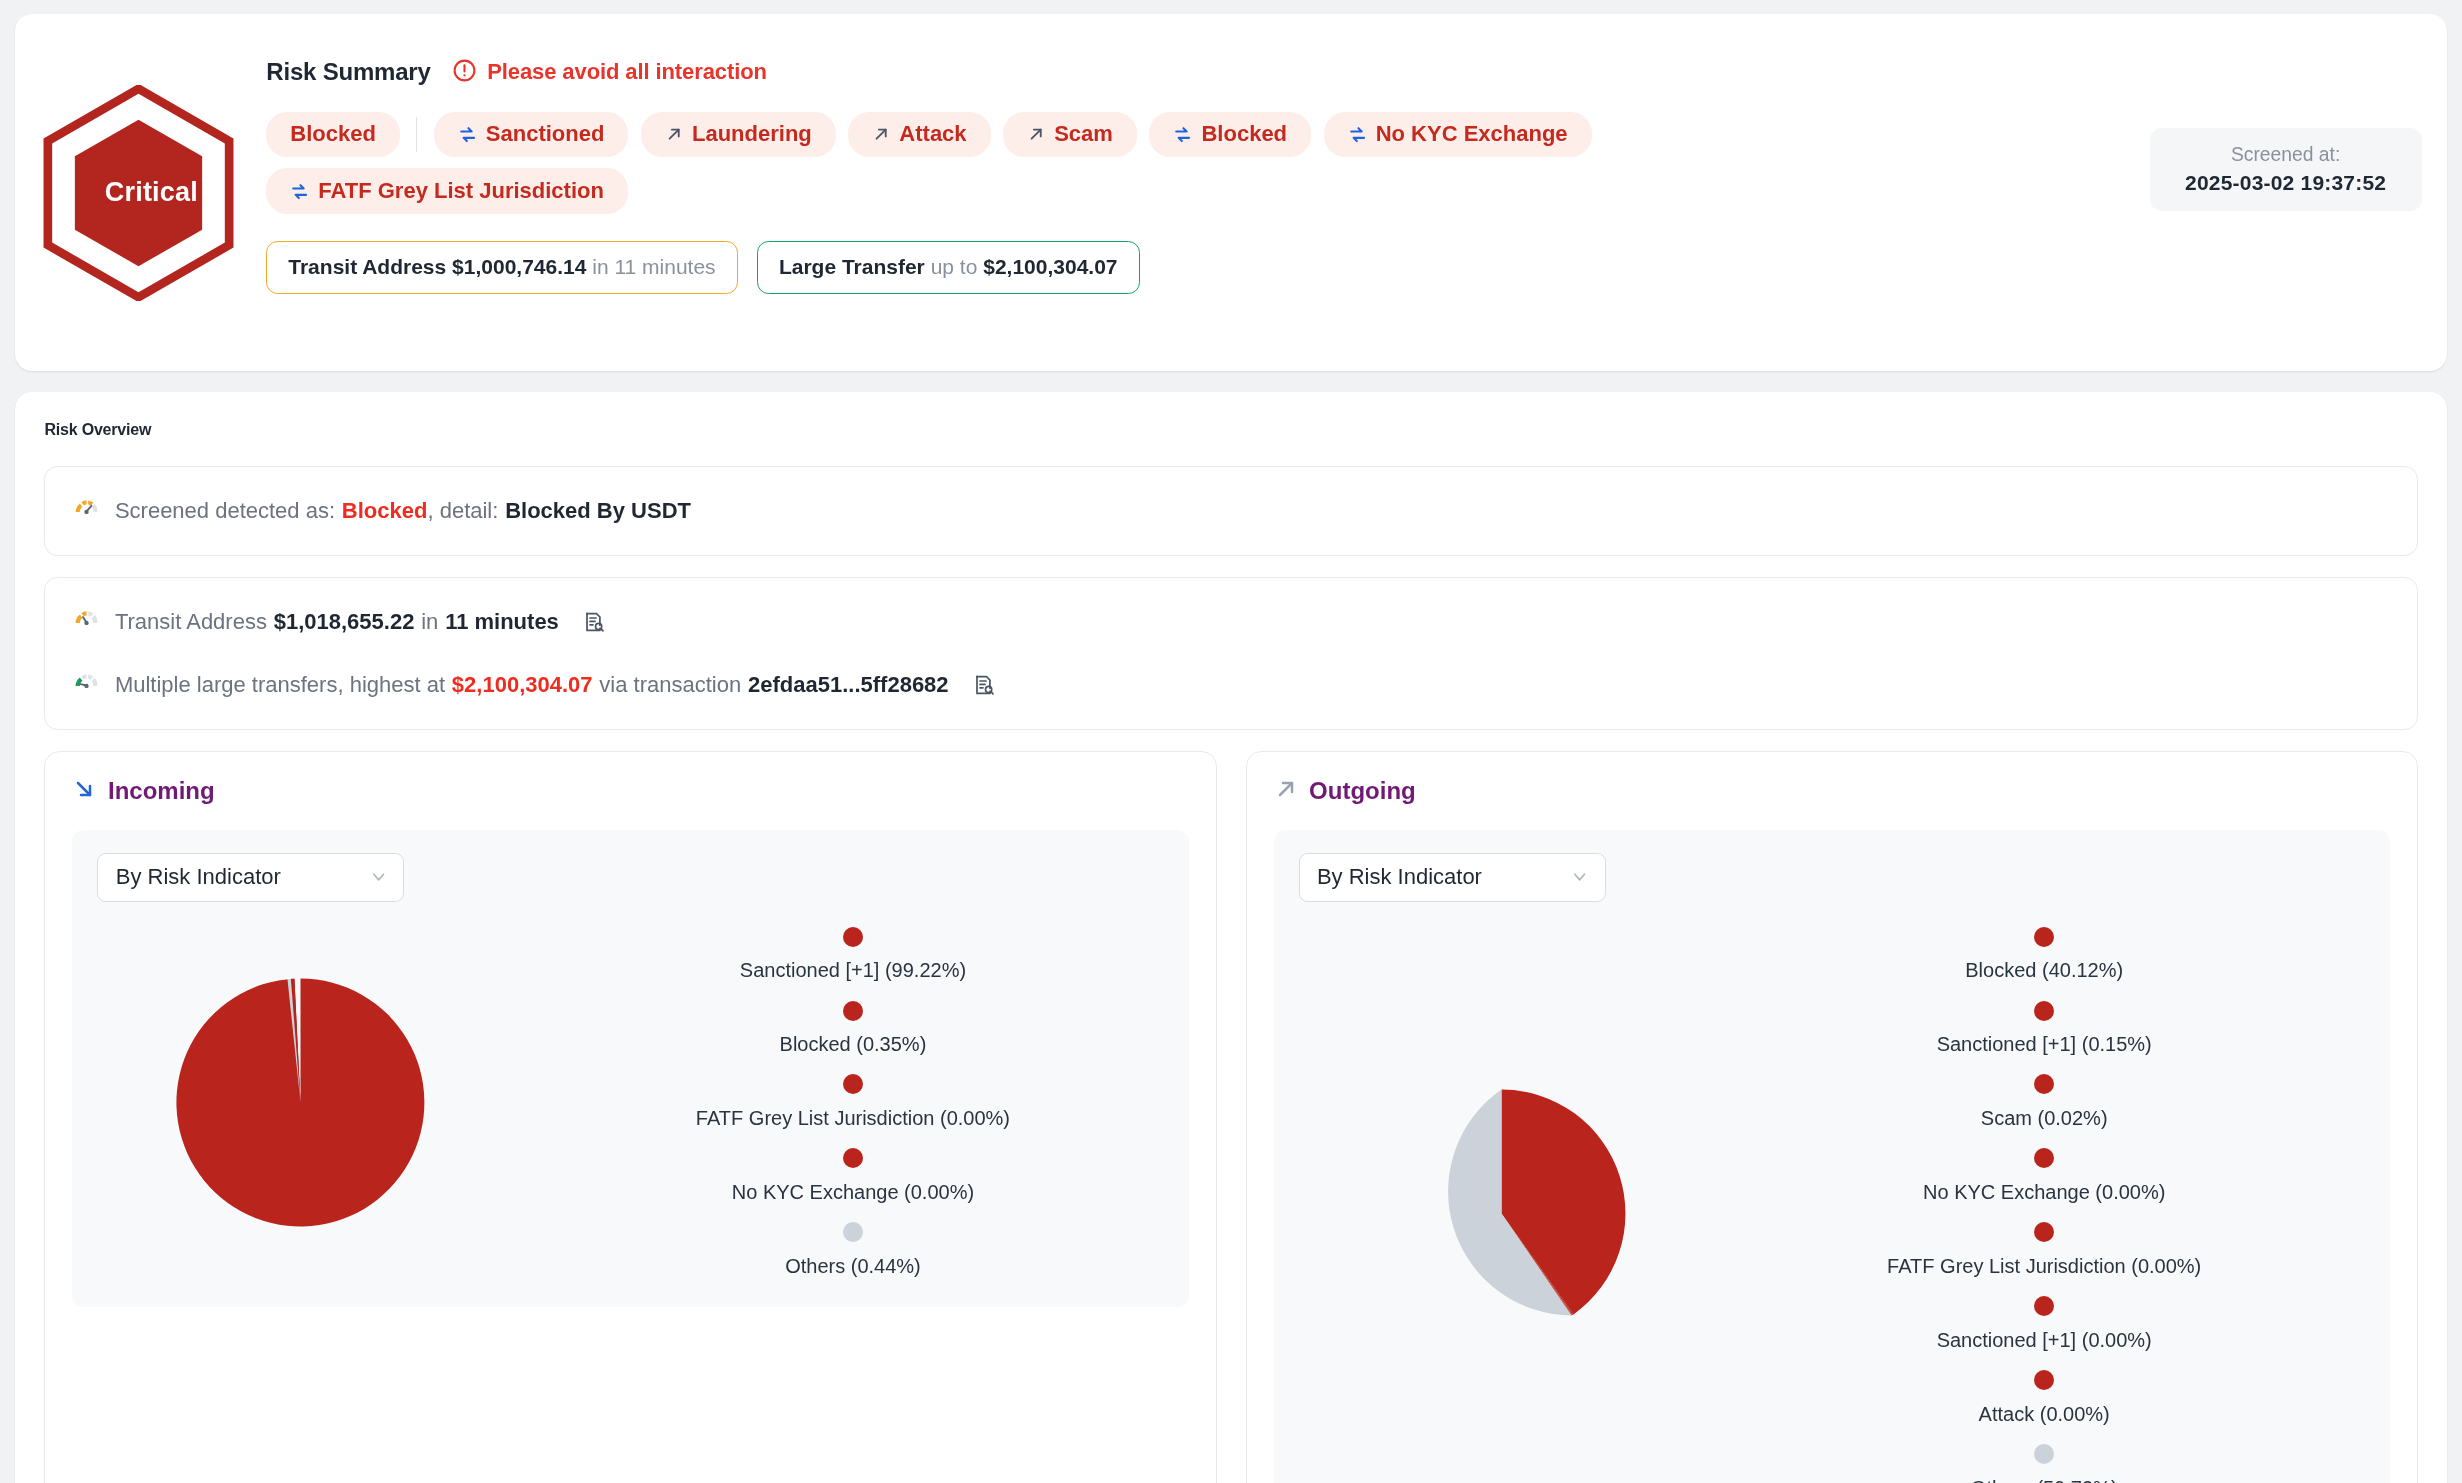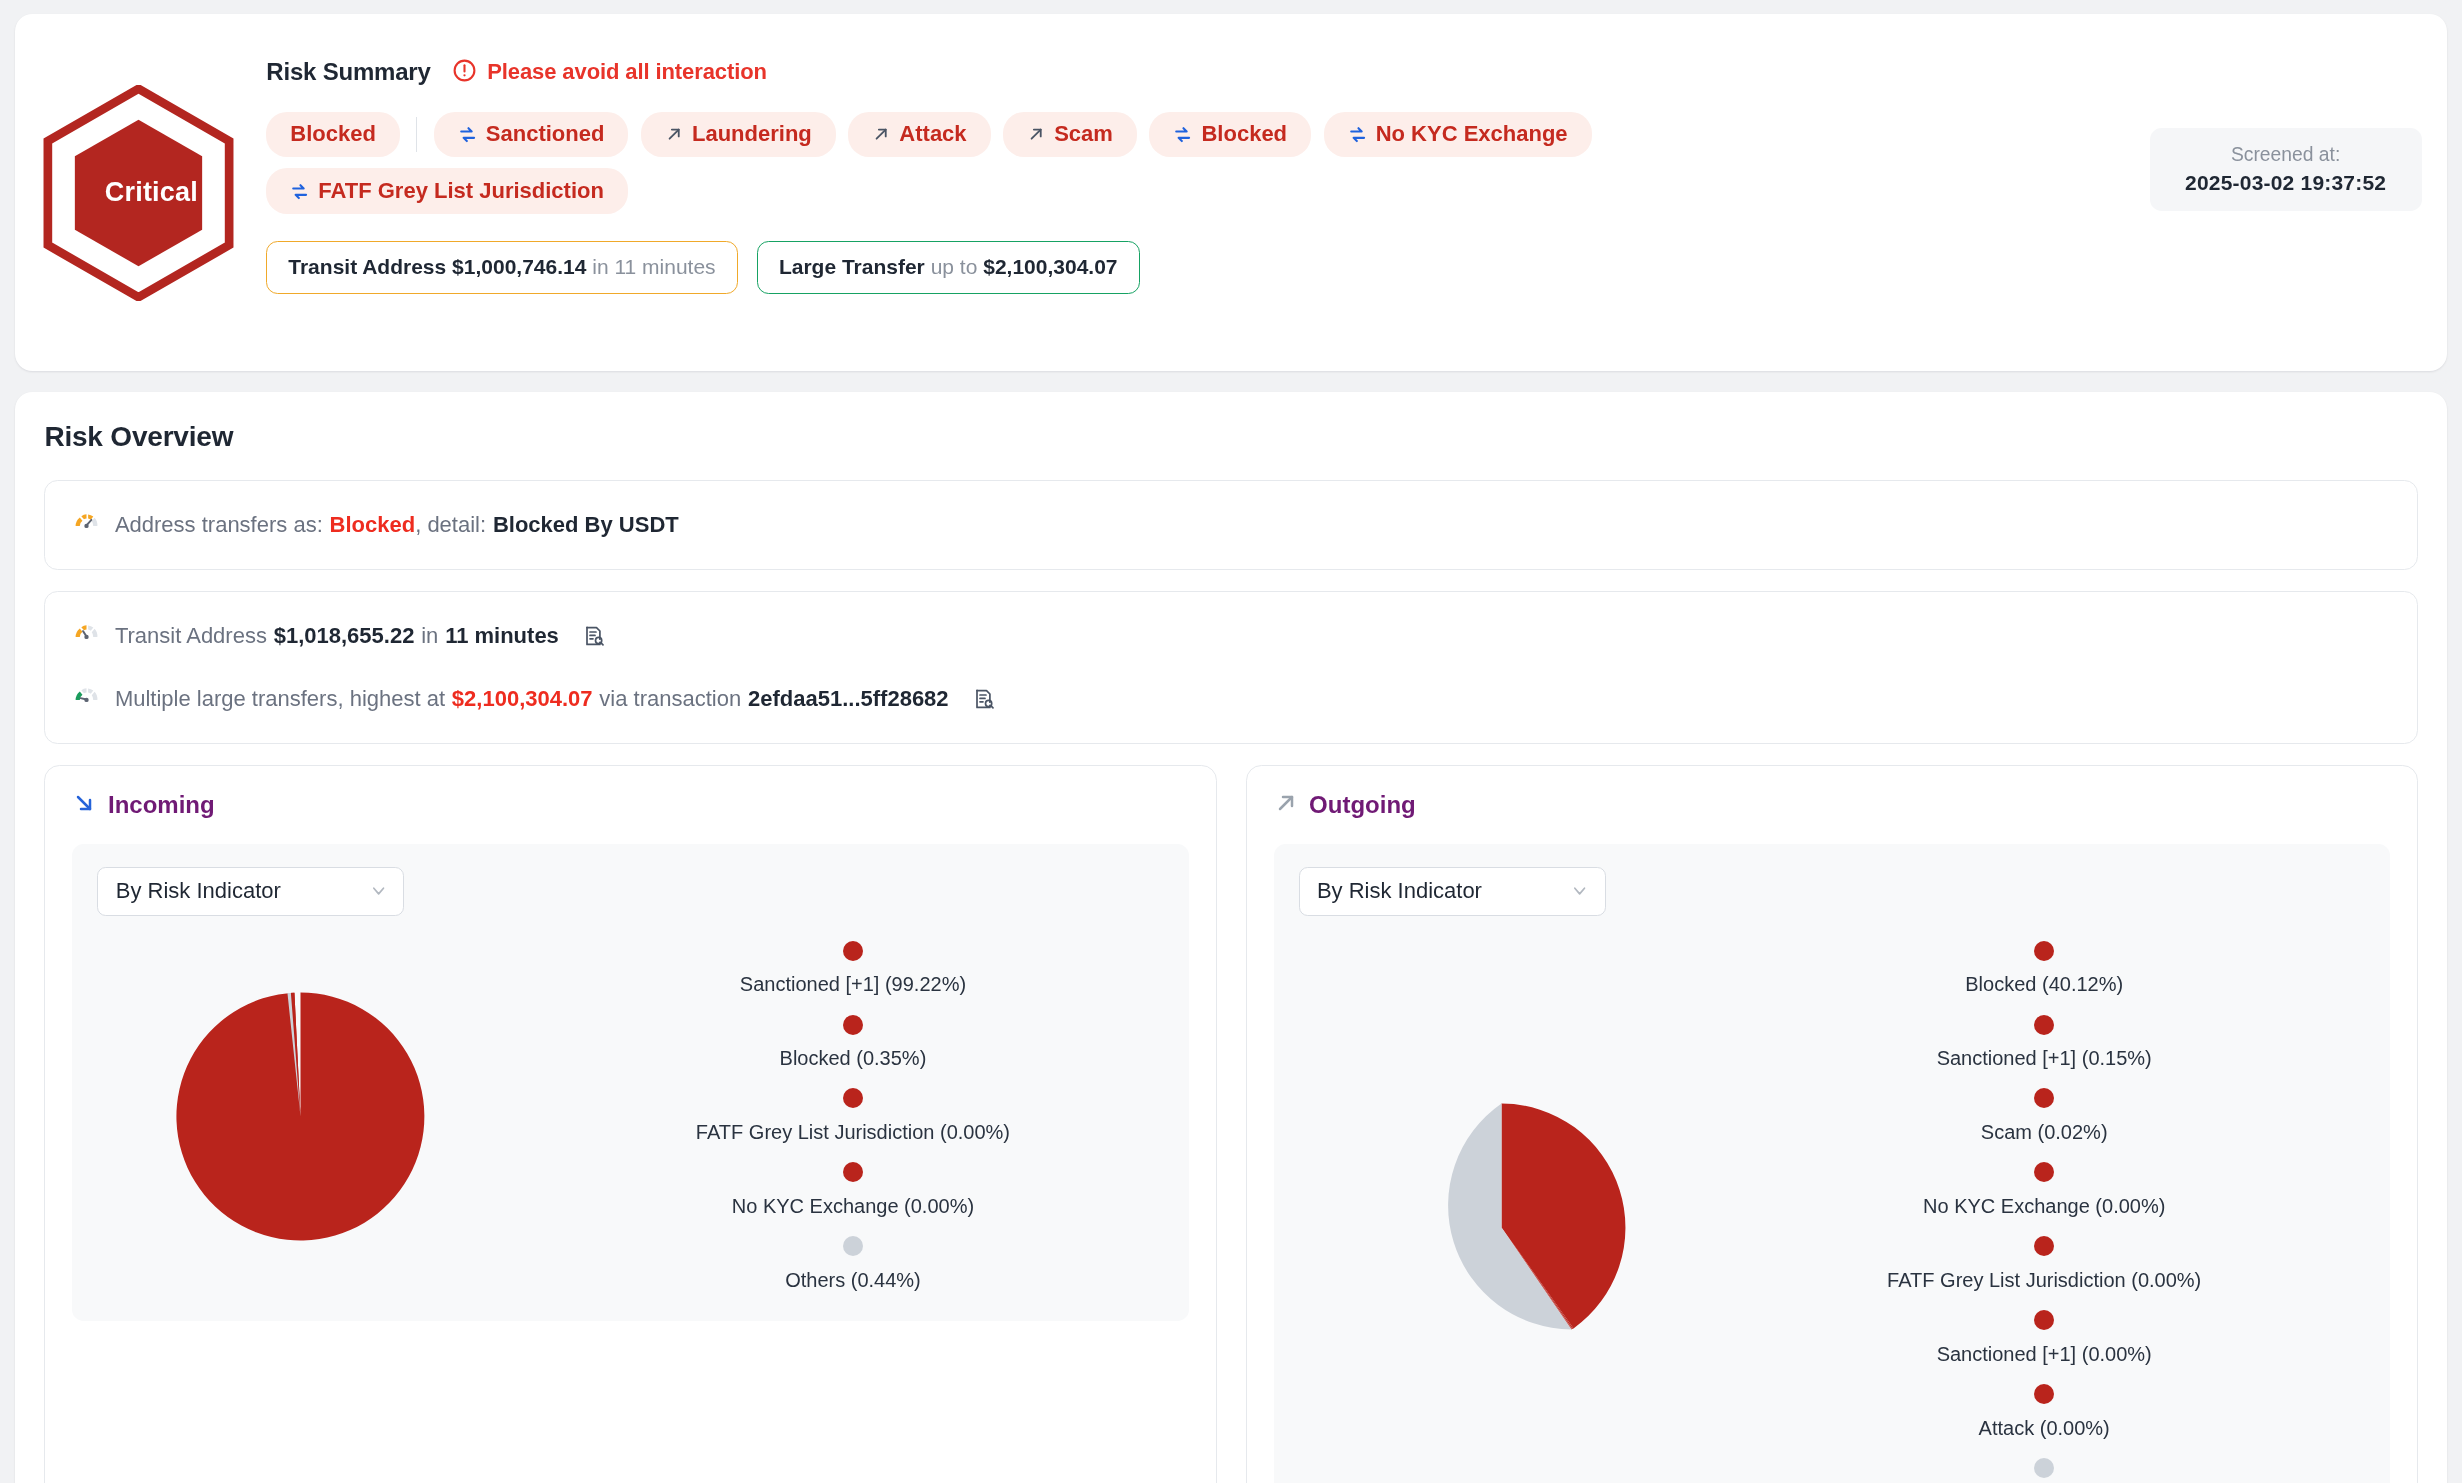--- a/index.html
+++ b/index.html
@@ -127,21 +127,21 @@
     padding: 16.4px 27px;
     text-align: center;
     min-width: 272px;
   }
   .screened .lbl { color: #8a919c; font-size: 19.3px; margin-bottom: 4.8px; }
   .screened .val { color: #1f2733; font-size: 21px; font-weight: 600; letter-spacing: 0.2px; }
 
   
   .overview-card { margin-top: 21px; padding: 29px 29px 35px 29px; }
   .section-title {
-    font-size: 28px;
+    font-size: 16px;
     font-weight: 700;
     color: #1f2733;
     margin-bottom: 27px;
     letter-spacing: -0.2px;
   }
   .inner-box {
     border: 1px solid #e6e9ed;
     border-radius: 13.5px;
     padding: 25px 27px;
     margin-bottom: 21px;
@@ -355,21 +355,21 @@
           <svg width="29" height="29" viewBox="0 0 32 32">
             <path d="M4 22 A12 12 0 0 1 8.6 12.6 L11.5 16.3 A7.4 7.4 0 0 0 8.6 22 Z" fill="#f5a623"></path>
             <path d="M10.3 11.2 A12 12 0 0 1 16 9.2 L16 13.8 A7.4 7.4 0 0 0 13.2 14.5 Z" fill="#f5a623"></path>
             <path d="M17.8 9.3 A12 12 0 0 1 23.5 11.6 L20.7 15.3 A7.4 7.4 0 0 0 17.8 13.9 Z" fill="#f5a623"></path>
             <path d="M24.9 12.9 A12 12 0 0 1 28 22 L23.4 22 A7.4 7.4 0 0 0 21.8 16.8 Z" fill="#dfe3e8"></path>
             <line x1="16" y1="21.5" x2="21.4" y2="15.3" stroke="#5d6472" stroke-width="2.1" stroke-linecap="round"></line>
             <circle cx="16" cy="22" r="2.4" fill="#5d6472"></circle>
           </svg>
         </span>
         <span class="txt">
-          <span>Address transfers as:</span>
+          <span>Screened detected as:</span>
             <span class="sp">&nbsp;</span>
             <span class="red">Blocked</span>
             <span>, detail:</span>
             <span class="sp">&nbsp;</span>
             <span class="bold-dark">Blocked By USDT</span>
         </span>
       </div>
     </div>
 
     <div class="inner-box">

